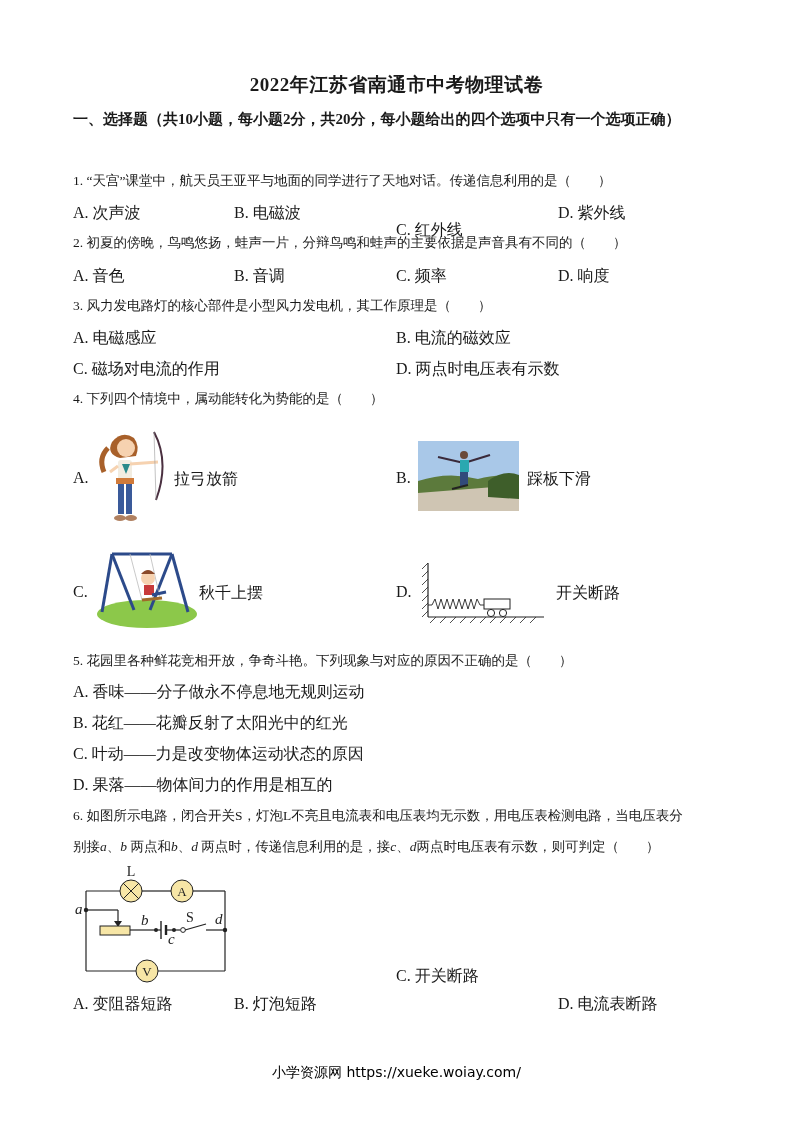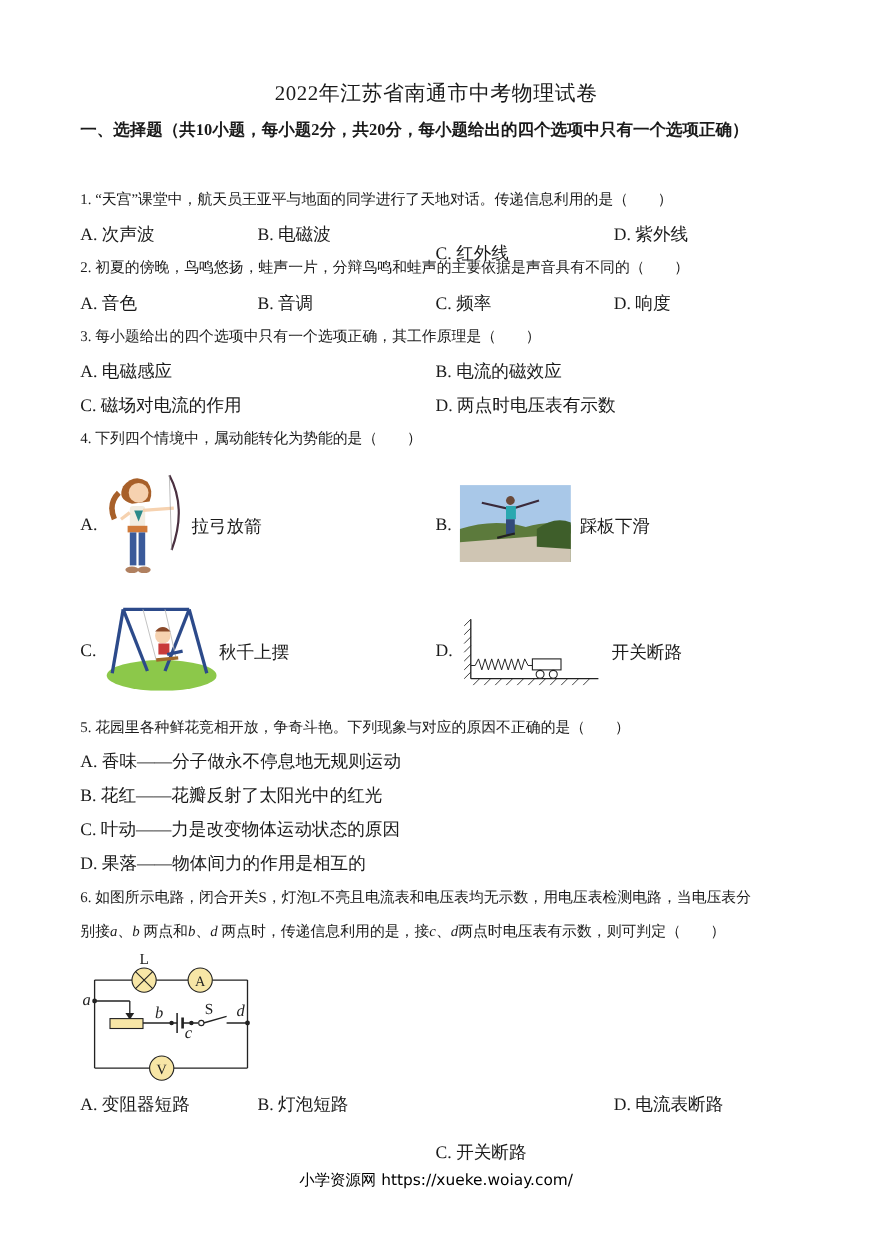--- a/index.html
+++ b/index.html
@@ -1,19 +1,19 @@
 <!DOCTYPE html>
 <html><head>
 <meta charset="utf-8">
 <style>
   html, body { margin: 0; padding: 0; background: #fff; }
   body { width: 793px; height: 1122px; position: relative; overflow: hidden;
          font-family: "Liberation Serif", "DejaVu Serif", serif; color: #1a1a1a; }
   .title { position: absolute; top: 72px; left: 0; width: 793px; text-align: center;
-           font-size: 19px; font-weight: normal; letter-spacing: 0.5px; }
+           font-size: 19px; font-weight: bold; letter-spacing: 0.5px; }
   .section { position: absolute; left: 73px; width: 650px; font-size: 15px; font-weight: bold;
              line-height: 31px; top: 104px; }
   .q { position: absolute; left: 73px; font-size: 13.5px; white-space: nowrap; }
   .opt { position: absolute; font-size: 16px; white-space: nowrap; }
   .img-opt { position: absolute; }
   .footer { position: absolute; top: 1064px; left: 0; width: 793px; text-align: center;
             font-family: "DejaVu Sans", sans-serif; font-size: 14px; color: #000000; }
   i.v { font-style: italic; }
 </style>
 </head>
@@ -35,21 +35,21 @@
   <span>2.</span>
   <span>初夏的傍晚，鸟鸣悠扬，蛙声一片，分辩鸟鸣和蛙声的主要依据是声音具有不同的（　　）</span>
 </div>
 <div class="opt" style="top:266px;left:73px"><span>A.</span> <span>音色</span></div>
 <div class="opt" style="top:266px;left:234px"><span>B.</span> <span>音调</span></div>
 <div class="opt" style="top:266px;left:396px"><span>C.</span> <span>频率</span></div>
 <div class="opt" style="top:266px;left:558px"><span>D.</span> <span>响度</span></div>
 
 <div class="q" style="top:297px">
   <span>3.</span>
-  <span>每小题给出的四个选项中只有一个选项正确，其工作原理是（　　）</span>
+  <span>风力发电路灯的核心部件是小型风力发电机，其工作原理是（　　）</span>
 </div>
 <div class="opt" style="top:328px;left:73px"><span>A.</span> <span>电磁感应</span></div>
 <div class="opt" style="top:328px;left:396px"><span>B.</span> <span>电流的磁效应</span></div>
 <div class="opt" style="top:359px;left:73px"><span>C.</span> <span>磁场对电流的作用</span></div>
 <div class="opt" style="top:359px;left:396px"><span>D.</span> <span>两点时电压表有示数</span></div>
 
 <div class="q" style="top:390px">
   <span>4.</span>
   <span>下列四个情境中，属动能转化为势能的是（　　）</span>
 </div>
@@ -193,16 +193,16 @@
   <text x="77" y="118" font-size="13" text-anchor="middle" fill="#222">V</text>
   <text x="120" y="64" font-size="14" text-anchor="middle" fill="#222">S</text>
   <text x="5" y="56" font-size="15" font-style="italic" fill="#222">a</text>
   <text x="71" y="67" font-size="15" font-style="italic" fill="#222">b</text>
   <text x="98" y="86" font-size="15" font-style="italic" fill="#222">c</text>
   <text x="145" y="66" font-size="15" font-style="italic" fill="#222">d</text>
 </svg>
 
 <div class="opt" style="top:994px;left:73px"><span>A.</span> <span>变阻器短路</span></div>
 <div class="opt" style="top:994px;left:234px"><span>B.</span> <span>灯泡短路</span></div>
-<div class="opt" style="top:1038px;left:396px"><span>C.</span> <span>开关断路</span></div>
+<div class="opt" style="top:966px;left:396px"><span>C.</span> <span>开关断路</span></div>
 <div class="opt" style="top:994px;left:558px"><span>D.</span> <span>电流表断路</span></div>
 
 <div class="footer">小学资源网 https://xueke.woiay.com/</div>
 
 </body></html>

